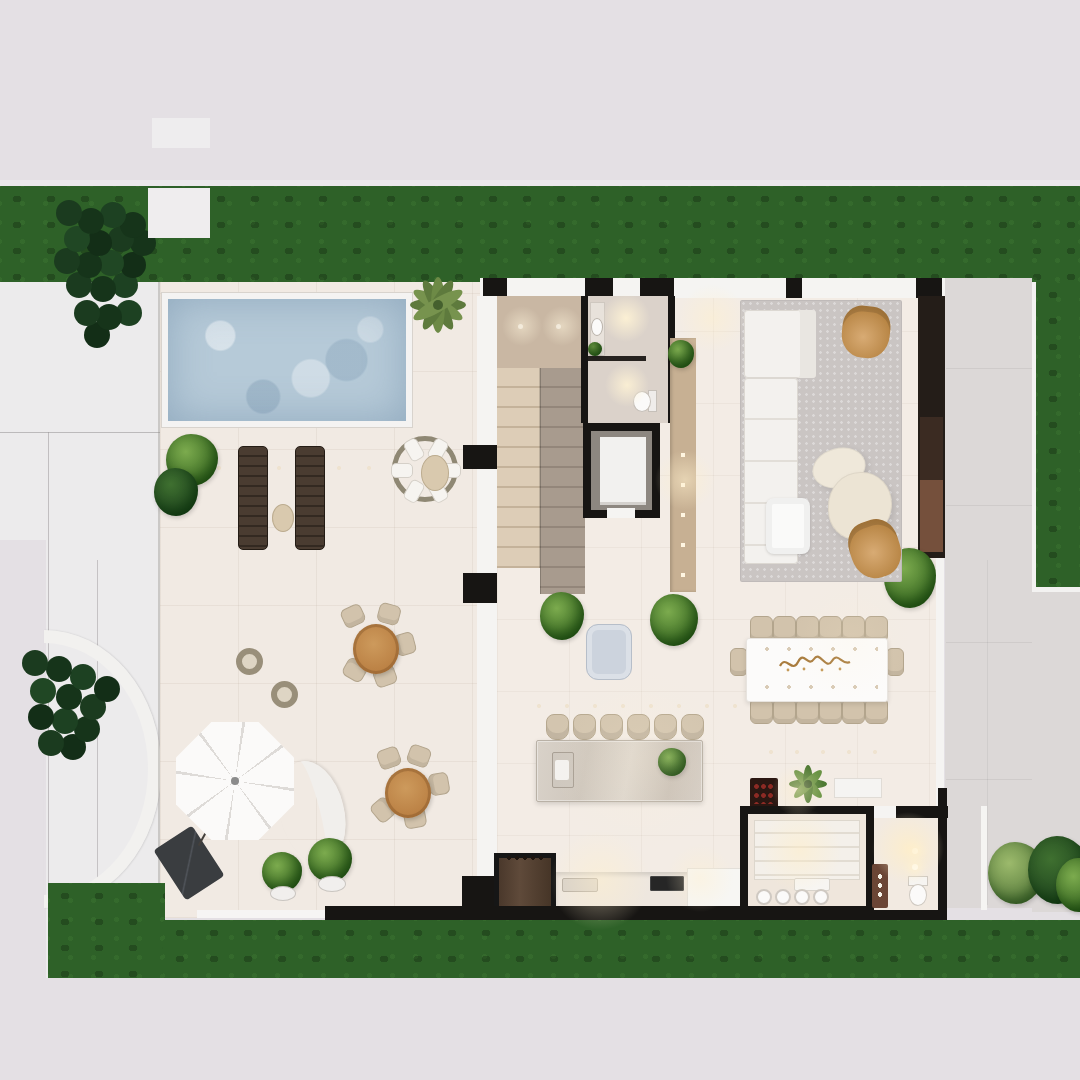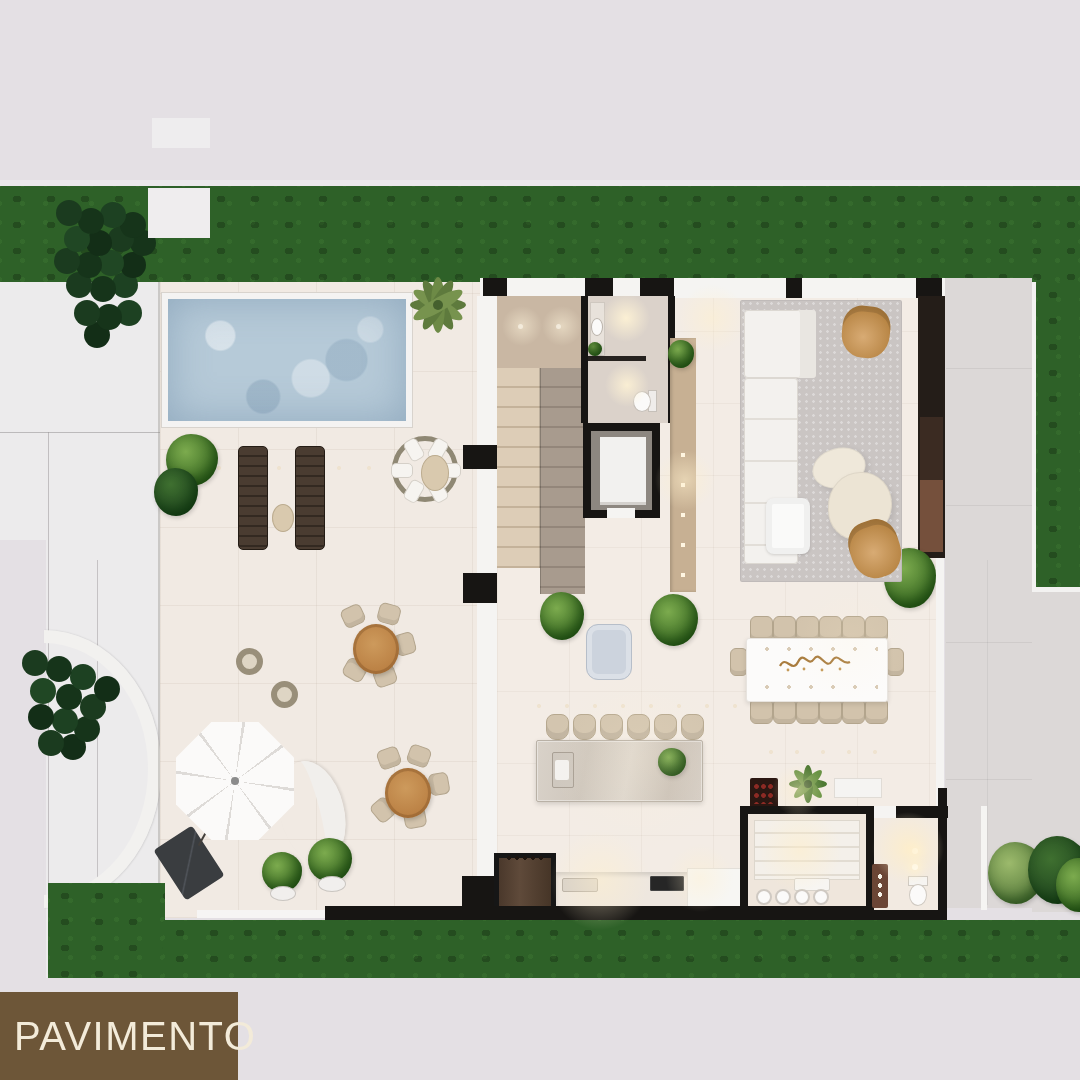--- a/index.html
+++ b/index.html
@@ -253,17 +253,14 @@
   <div class="wallw a" style="left:981px;top:806px;width:6px;height:104px;"></div>
 
   <div class="grass a" style="left:48px;top:883px;width:117px;height:95px;"></div>
   <div class="grass a" style="left:163px;top:920px;width:917px;height:58px;"></div>
   <div class="blob green a" style="left:988px;top:842px;width:56px;height:62px;background:radial-gradient(circle at 38% 34%,#9cba6c,#55793a 78%);"></div>
   <div class="blob greendark a" style="left:1028px;top:836px;width:60px;height:68px;"></div>
   <div class="blob green a" style="left:1056px;top:858px;width:46px;height:54px;"></div>
 
   <div class="a" style="left:0;top:0;width:1080px;height:1080px;pointer-events:none;background-image:radial-gradient(circle 24px at 626px 318px,rgba(255,243,213,.9),rgba(255,243,213,0)),radial-gradient(circle 22px at 627px 385px,rgba(255,243,213,.85),rgba(255,243,213,0)),radial-gradient(circle 30px at 685px 480px,rgba(255,240,205,.55),rgba(255,240,205,0)),radial-gradient(circle 34px at 712px 318px,rgba(255,240,205,.5),rgba(255,240,205,0)),radial-gradient(circle 20px at 522px 326px,rgba(255,245,220,.5),rgba(255,245,220,0)),radial-gradient(circle 20px at 562px 326px,rgba(255,245,220,.5),rgba(255,245,220,0)),radial-gradient(circle 50px at 600px 880px,rgba(255,240,205,.5),rgba(255,240,205,0)),radial-gradient(circle 34px at 700px 878px,rgba(255,240,205,.4),rgba(255,240,205,0)),radial-gradient(circle 42px at 800px 850px,rgba(255,238,200,.55),rgba(255,238,200,0)),radial-gradient(circle 36px at 908px 848px,rgba(255,238,200,.8),rgba(255,238,200,0)),radial-gradient(circle 26px at 798px 790px,rgba(255,238,200,.45),rgba(255,238,200,0)),radial-gradient(circle 90px at 640px 760px,rgba(255,240,210,.16),rgba(255,240,210,0)),radial-gradient(circle 60px at 850px 640px,rgba(255,240,210,.14),rgba(255,240,210,0));"></div>
 
-  <div class="label-box a" style="left:0;top:992px;width:238px;height:88px;">
-    <span class="label-text">PAVIMENTO</span>
-  </div>
 
 </div>
 
 </body></html>

